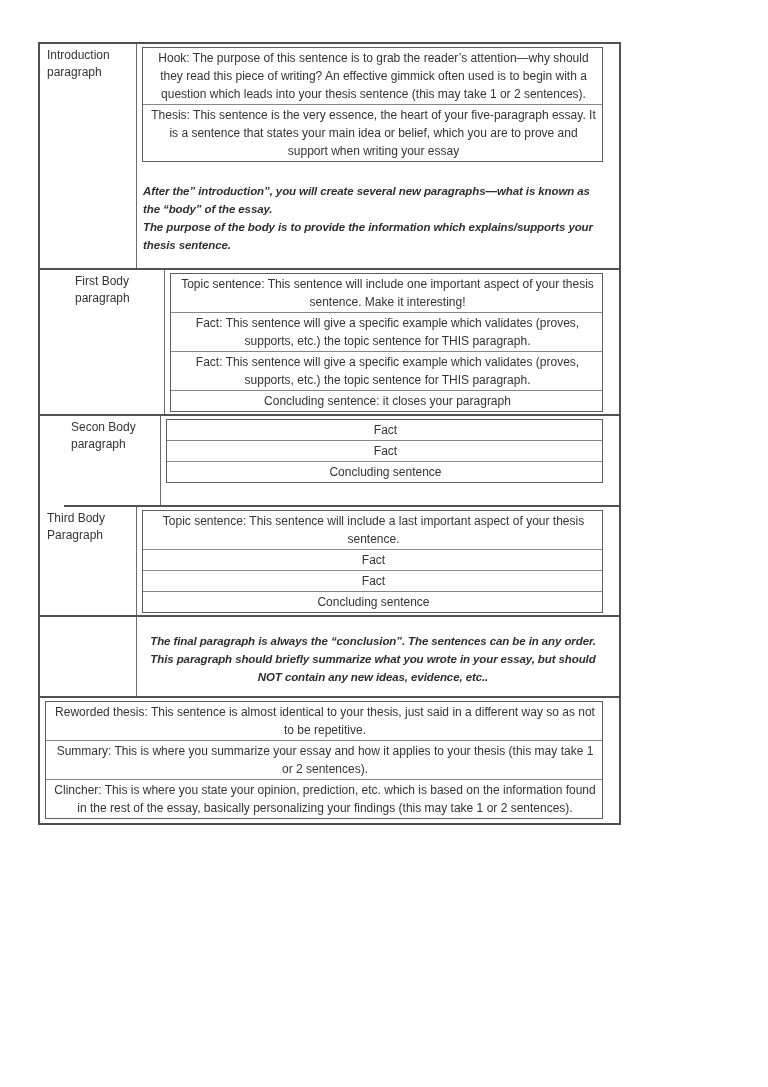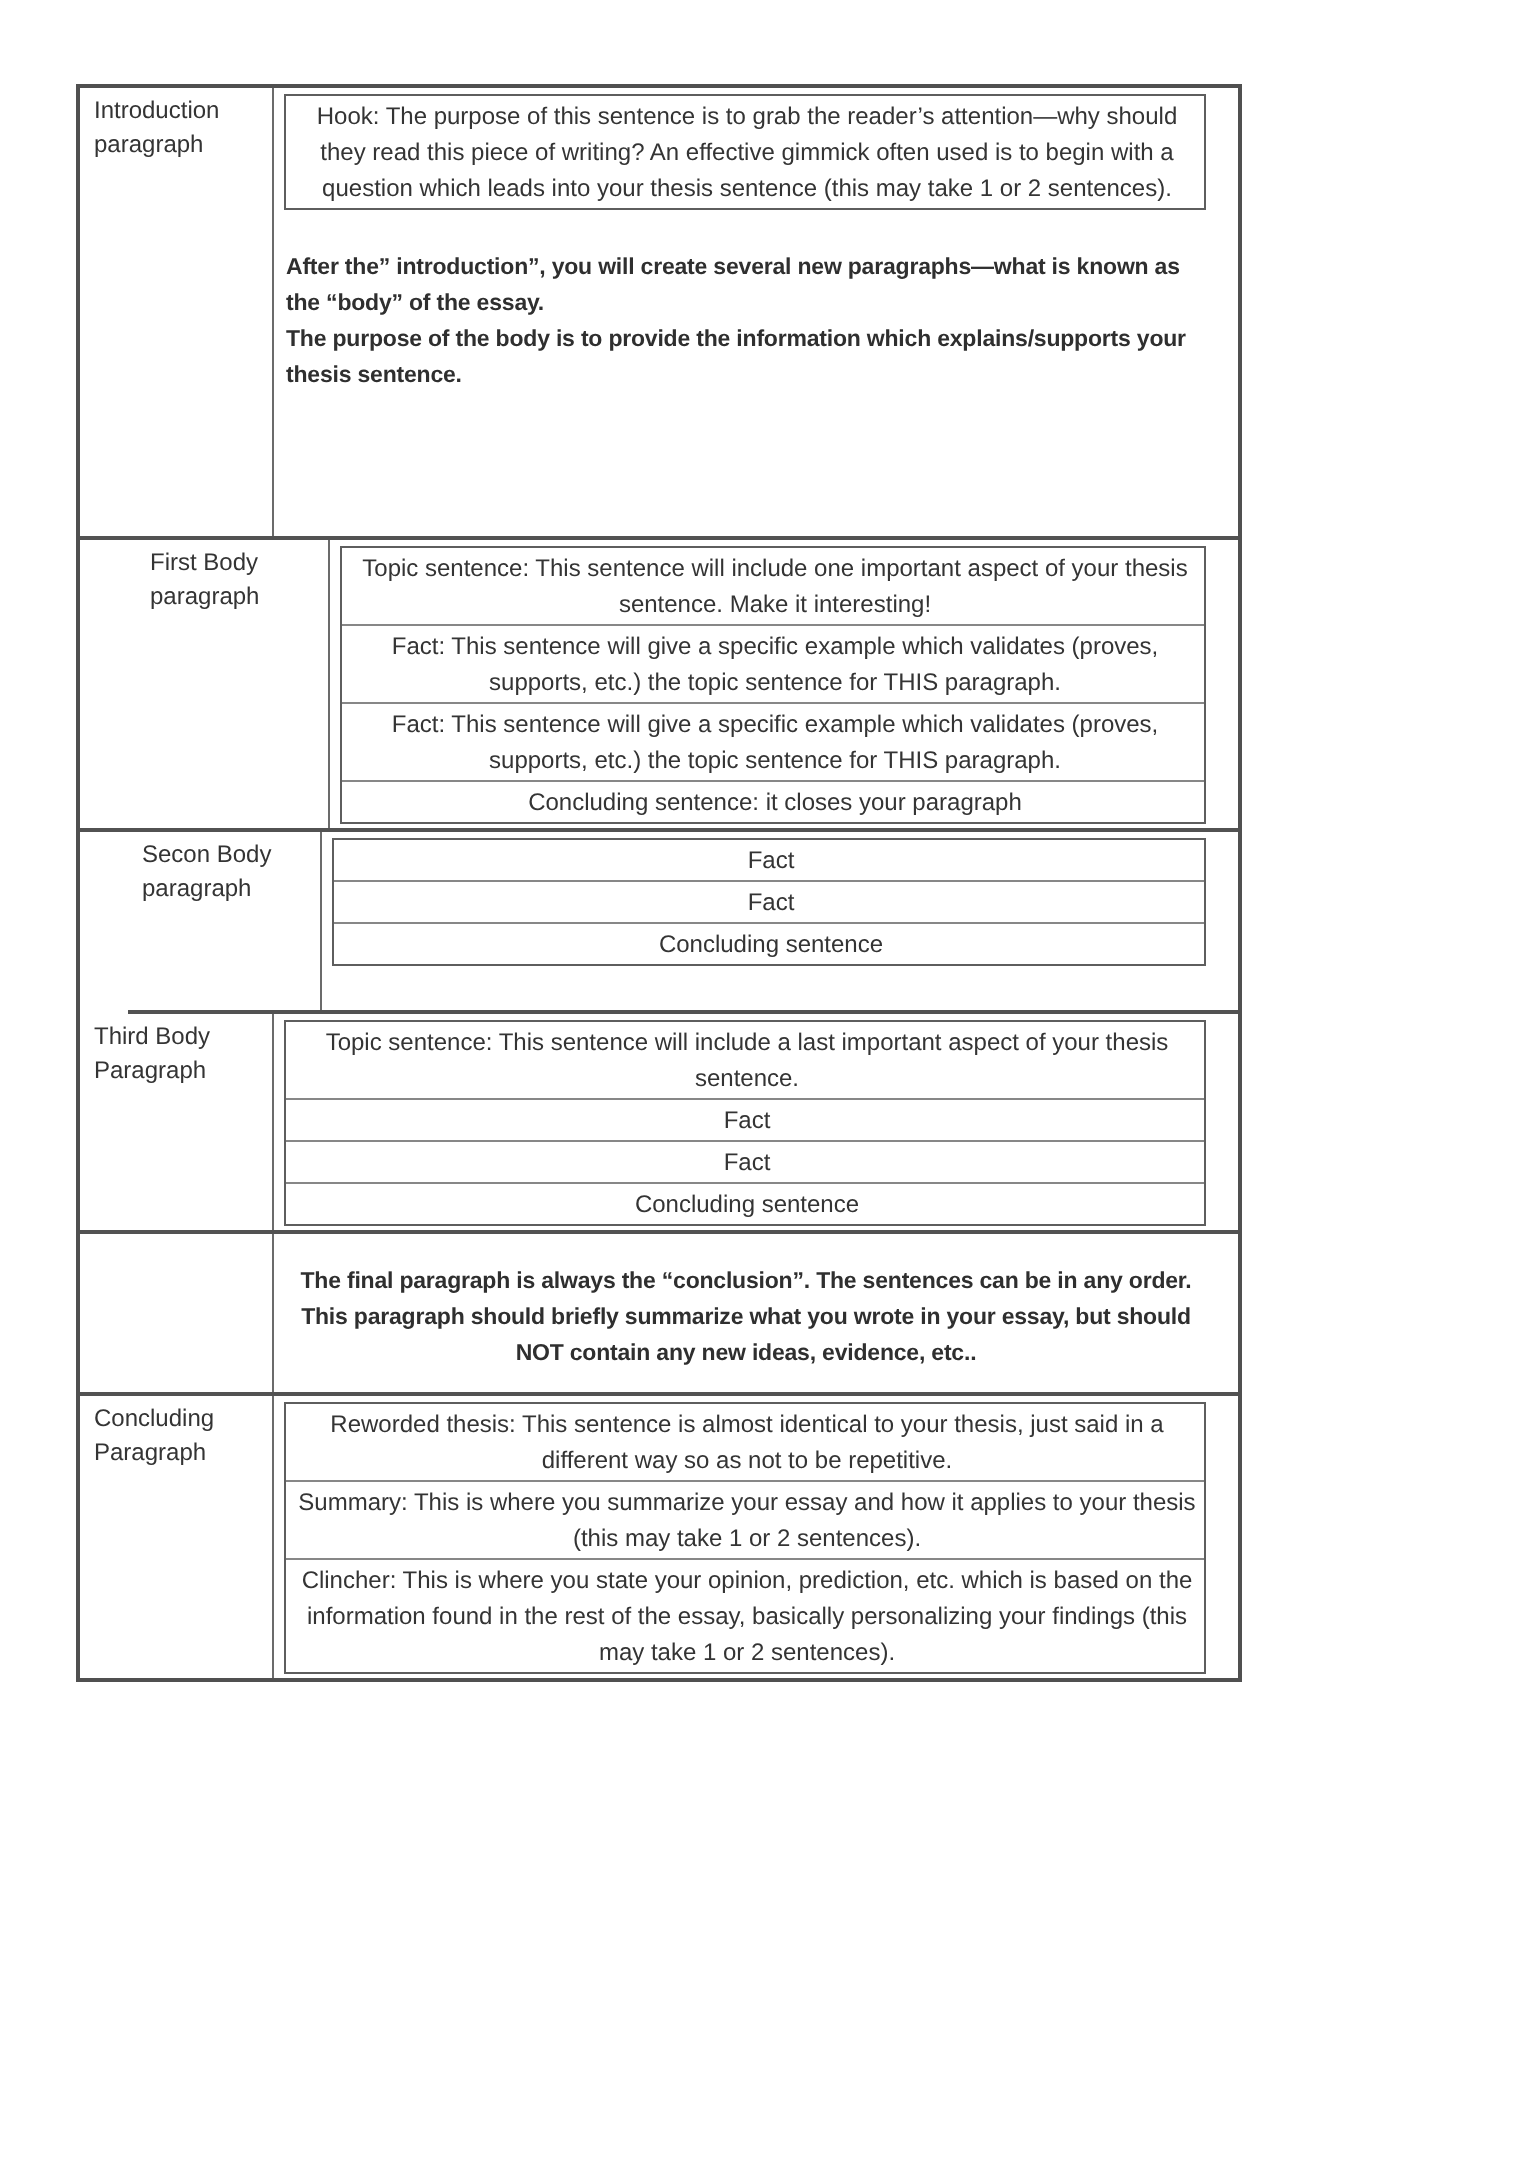--- a/index.html
+++ b/index.html
@@ -53,39 +53,41 @@
     padding: 1px 4px 1px 6px;
     font-size: 12px;
     line-height: 18px;
     text-align: center;
   }
   .box-cell:last-child { border-bottom: none; }
   .note {
     margin: 0 16px 0 1px;
     font-size: 11.5px;
     font-weight: bold;
+    font-style: italic;
     line-height: 18px;
     letter-spacing: -0.1px;
     color: #2f2f2f;
   }
   .note p { margin: 0; }
   .note-gap-top { margin-top: 20px; }
   .note-pad-top { margin-top: 15px; text-align: center; }
 </style>
 </head>
 <body>
 
 <div class="page">
   <div class="essay-table">
 
     <div class="t-row r1">
       <div class="label-cell">Introduction paragraph</div>
       <div class="content-cell">
         <div class="sentence-box">
           <div class="box-cell">Hook: The purpose of this sentence is to grab the reader’s attention—why should they read this piece of writing? An effective gimmick often used is to begin with a question which leads into your thesis sentence (this may take 1 or 2 sentences).</div>
+          <div class="box-cell">Thesis: This sentence is the very essence, the heart of your five-paragraph essay. It is a sentence that states your main idea or belief, which you are to prove and support when writing your essay</div>
         </div>
         <div class="note note-gap-top">
           <p>After the” introduction”, you will create several new paragraphs—what is known as the “body” of the essay.</p>
           <p>The purpose of the body is to provide the information which explains/supports your thesis sentence.</p>
         </div>
       </div>
     </div>
 
     <div class="t-row r2">
       <div class="label-cell">First Body paragraph</div>
@@ -125,21 +127,20 @@
     <div class="t-row r5">
       <div class="label-cell"></div>
       <div class="content-cell">
         <div class="note note-pad-top">
           <p>The final paragraph is always the “conclusion”. The sentences can be in any order. This paragraph should briefly summarize what you wrote in your essay, but should NOT contain any new ideas, evidence, etc..</p>
         </div>
       </div>
     </div>
 
     <div class="t-row r6">
-      <div class="label-cell">Concluding Paragraph</div>
       <div class="content-cell">
         <div class="sentence-box">
           <div class="box-cell">Reworded thesis: This sentence is almost identical to your thesis, just said in a different way so as not to be repetitive.</div>
           <div class="box-cell">Summary: This is where you summarize your essay and how it applies to your thesis (this may take 1 or 2 sentences).</div>
           <div class="box-cell">Clincher: This is where you state your opinion, prediction, etc. which is based on the information found in the rest of the essay, basically personalizing your findings (this may take 1 or 2 sentences).</div>
         </div>
       </div>
     </div>
 
   </div>

